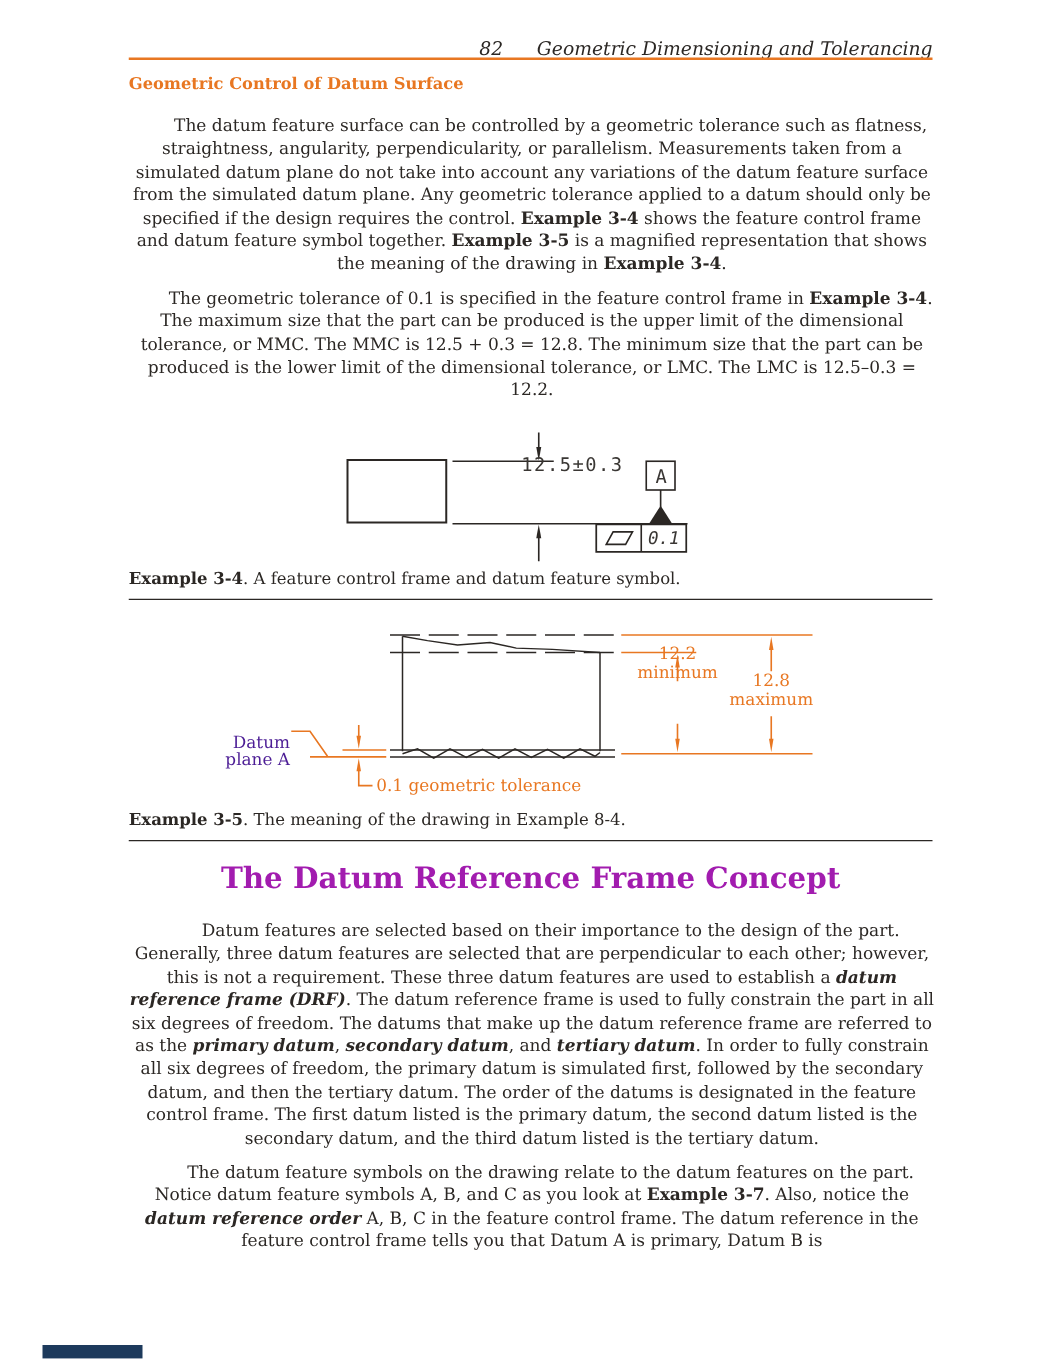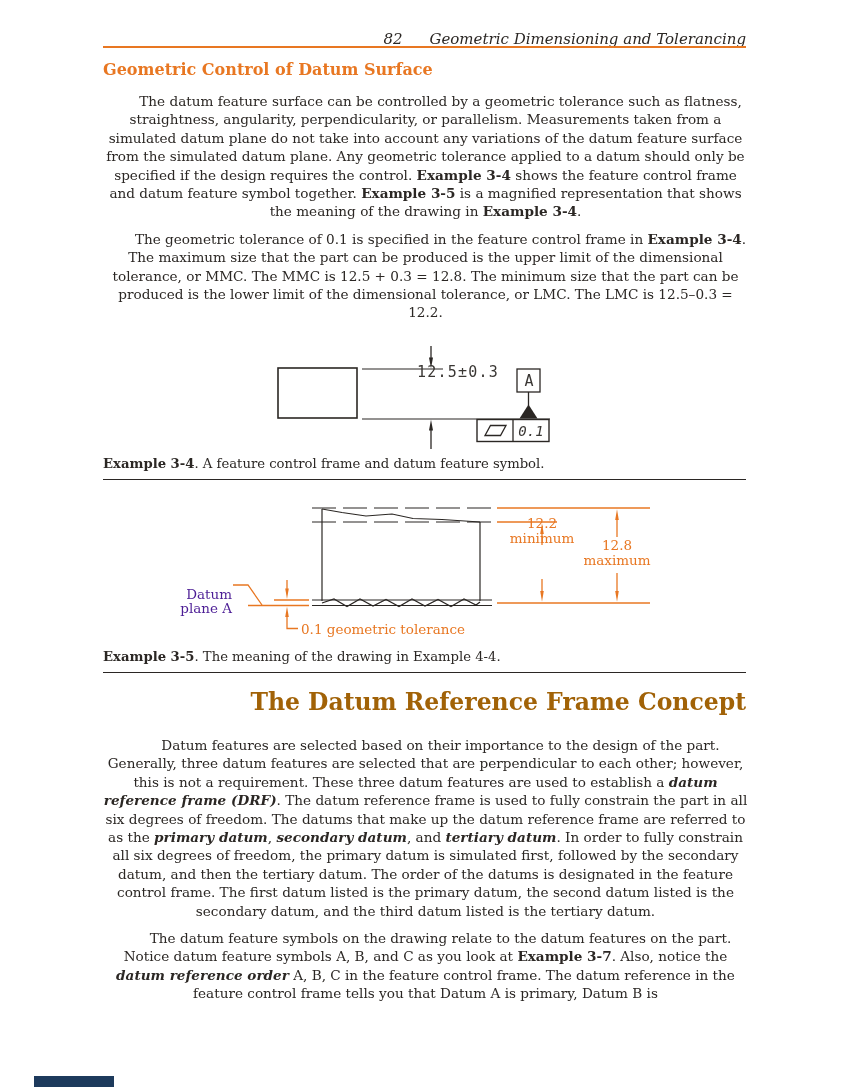--- a/index.html
+++ b/index.html
@@ -6,21 +6,21 @@
   .page {
     position:relative; width:849px; height:1087px; background:#ffffff;
     font-family:"DejaVu Serif", serif; color:#2b2724; overflow:hidden;
   }
   
   .running-head { position:absolute; left:103px; top:30px; width:643px;
     font-style:italic; font-size:15px; color:#2b2724;text-align:right; }
   .running-head .pgnum { font-style:italic; margin-right:27px; }
   .head-rule { position:absolute; left:103px; top:46px; width:643px; height:2px; }
   
-  .h2 { position:absolute; left:103px; top:60px; font-size:16px; font-weight:bold; }
+  .h2 { position:absolute; left:103px; top:60px; font-size:13px; font-weight:bold; }
   .h1 { position:absolute; left:103px; top:688px; width:643px; text-align:center;
     font-size:23.5px; font-weight:bold; }
   
   .tblock { position:absolute; left:103px; width:645px; font-size:13.6px;
     line-height:18.4px; text-align:center; }
   .tblock p { margin:0 0 9px 0; text-indent:30px; }
   .b1 { top:92px; }
   .b2 { top:736px; }
   
   .caption { position:absolute; left:103px; width:643px; font-size:13.2px;
@@ -129,23 +129,23 @@
   <div class="olabel tol-label" style="color:#e87722;">0.1 geometric tolerance</div>
   <div class="olabel min-block" style="color:#e87722;">
     <div>12.2</div>
     <div>minimum</div>
   </div>
   <div class="olabel max-block" style="color:#e87722;">
     <div>12.8</div>
     <div>maximum</div>
   </div>
 
-  <div class="caption cap2"><span style="font-weight: 700;">Example 3-5</span><span>. The meaning of the drawing in Example 4-4.</span></div>
+  <div class="caption cap2"><span style="font-weight: 700;">Example 3-5</span><span>. The meaning of the drawing in Example 8-4.</span></div>
 
-  <div class="h1" style="color:#a16207;text-align:right;">The Datum Reference Frame Concept</div>
+  <div class="h1" style="color:#a21caf;">The Datum Reference Frame Concept</div>
 
   <div class="tblock b2">
     <p><span>Datum features are selected based on their importance to the design of the part. Generally, three datum features are selected that are perpendicular to each other; however, this is not a requirement. These three datum features are used to establish a </span><span style="font-weight: 700; font-style: italic;">datum reference frame (DRF)</span><span>. The datum reference frame is used to fully constrain the part in all six degrees of freedom. The datums that make up the datum reference frame are referred to as the </span><span style="font-weight: 700; font-style: italic;">primary datum</span><span>, </span><span style="font-weight: 700; font-style: italic;">secondary datum</span><span>, and </span><span style="font-weight: 700; font-style: italic;">tertiary datum</span><span>. In order to fully constrain all six degrees of freedom, the primary datum is simulated first, followed by the secondary datum, and then the tertiary datum. The order of the datums is designated in the feature control frame. The first datum listed is the primary datum, the second datum listed is the secondary datum, and the third datum listed is the tertiary datum.</span></p>
     <p><span>The datum feature symbols on the drawing relate to the datum features on the part. Notice datum feature symbols A, B, and C as you look at </span><span style="font-weight: 700;">Example 3-7</span><span>. Also, notice the </span><span style="font-weight: 700; font-style: italic;">datum reference order</span><span> A, B, C in the feature control frame. The datum reference in the feature control frame tells you that Datum A is primary, Datum B is</span></p>
   </div>
 
   <div class="footer-band" style="background:#1d3a5c;"></div>
 
 </div>
 

